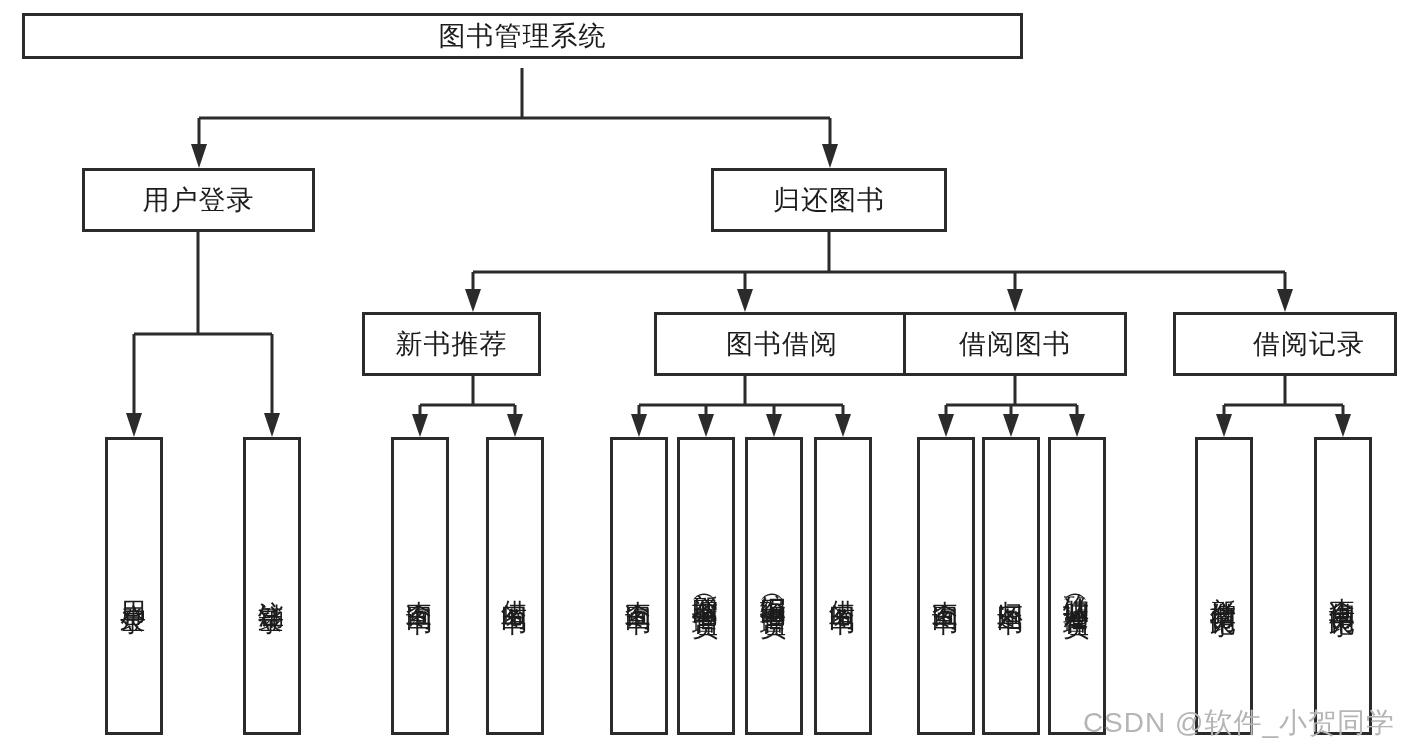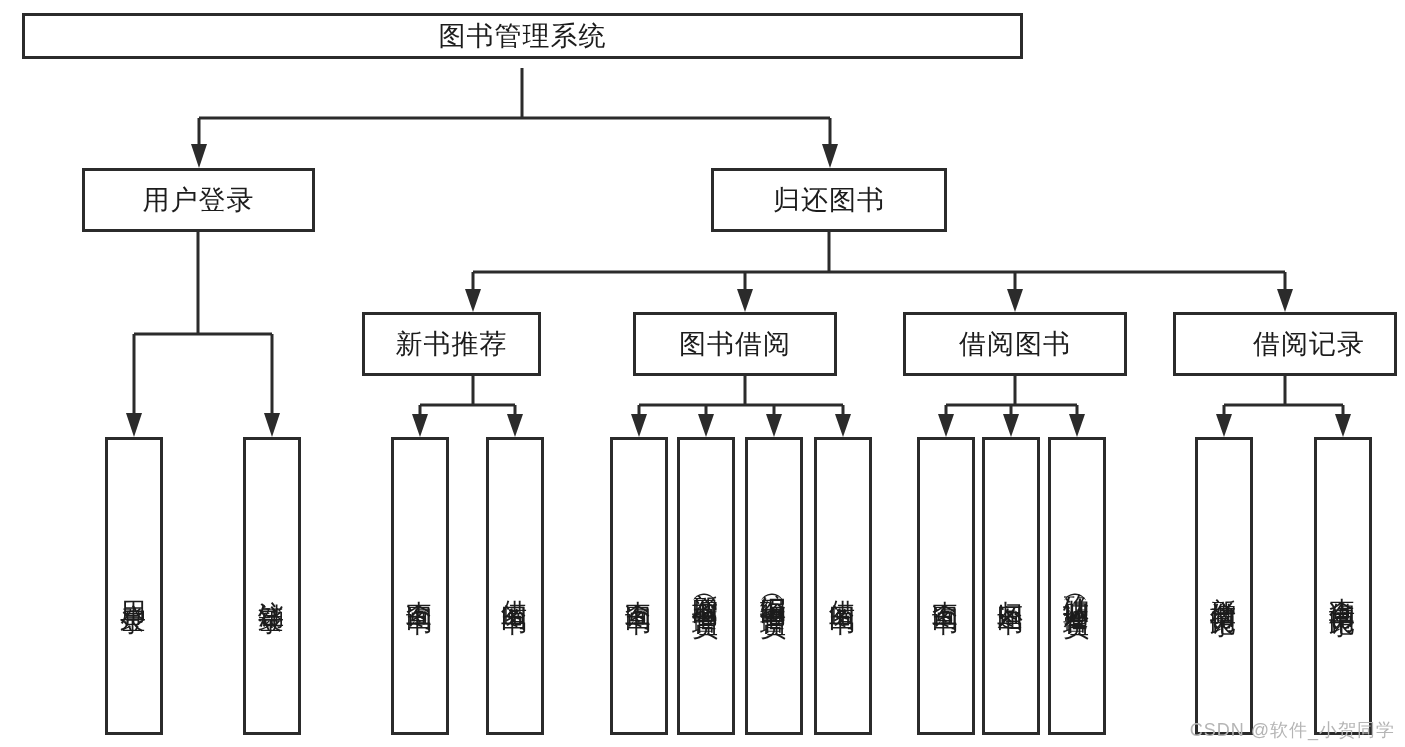--- a/index.html
+++ b/index.html
@@ -48,21 +48,21 @@
     font-size: 26px;
     color: #1c1c1c;
   }
   .lvl2 { top: 168px; height: 64px; }
   .lvl3 { top: 312px; height: 64px; }
   #root-node { left: 22px; top: 13px; width: 1001px; height: 46px; }
   #watermark {
     position: absolute;
     right: 10px;
     bottom: 5px;
-    font-size: 18px;
+    font-size: 28px;
     color: #b5b5b5;
     letter-spacing: 1px;
     white-space: nowrap;
   }
   .wire { stroke: #2b2b2b; stroke-width: 3; fill: none; }
   .head { fill: #2b2b2b; stroke: none; }
 </style>
 </head>
 <body>
 
@@ -118,21 +118,21 @@
   <div class="node lvl2" style="left:82px;width:233px;">
     <span>用户登录</span>
   </div>
   <div class="node lvl2" style="left:711px;width:236px;">
     <span>归还图书</span>
   </div>
 
   <div class="node lvl3" style="left:362px;width:179px;">
     <span>新书推荐</span>
   </div>
-  <div class="node lvl3" style="left:633px;width:204px;">
+  <div class="node lvl3" style="left:654px;width:256px;">
     <span>图书借阅</span>
   </div>
   <div class="node lvl3" style="left:903px;width:224px;">
     <span>借阅图书</span>
   </div>
   <div class="node lvl3" style="left:1173px;width:224px;padding-left:48px;">
     <span>借阅记录</span>
   </div>
 
   <div class="node leaf" style="left:105px;">

